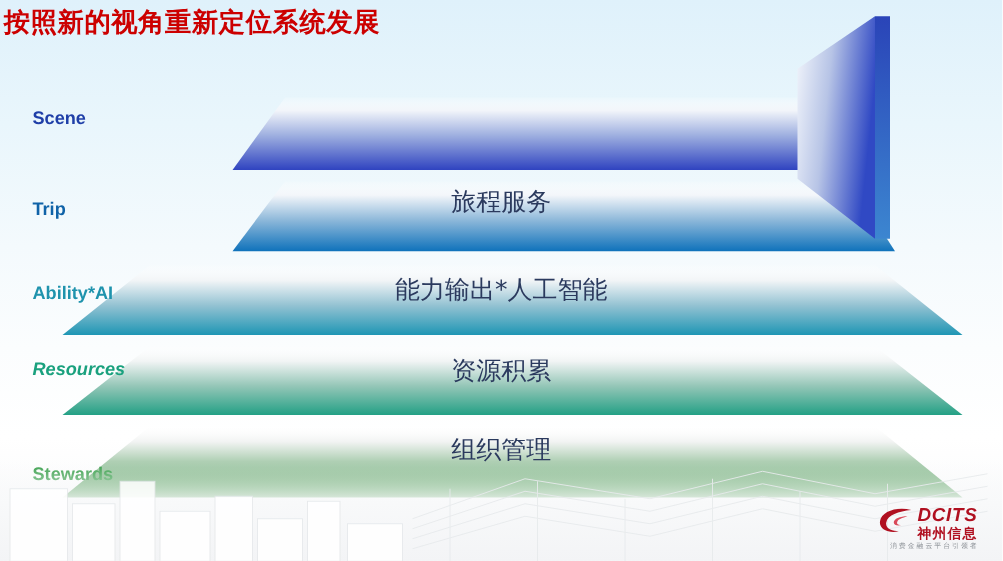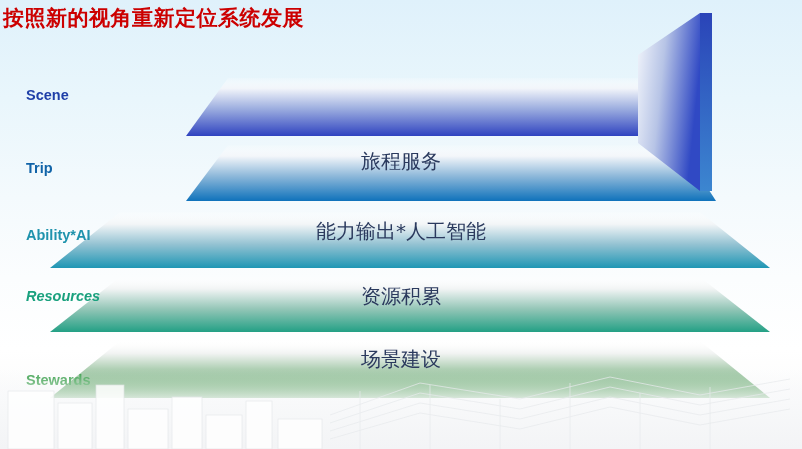--- a/index.html
+++ b/index.html
@@ -151,21 +151,21 @@
         </linearGradient>
       </defs>
       <polygon points="26,47 88,5 88,183 26,135" fill="url(#bladeFace)"></polygon>
       <polygon points="88,5 100,5 100,183 88,183" fill="url(#bladeEdge)"></polygon>
     </svg>
   </div>
 
   <div class="layer-label" style="top:148px;">旅程服务</div>
   <div class="layer-label" style="top:218px;">能力输出*人工智能</div>
   <div class="layer-label" style="top:283px;">资源积累</div>
-  <div class="layer-label" style="top:346px;">场景建设</div>
+  <div class="layer-label" style="top:346px;">组织管理</div>
 
   <div class="side-label" style="top:87px;color:#1f3fa8;text-align:center;">Scene</div>
   <div class="side-label" style="top:160px;color:#1063a8;">Trip</div>
   <div class="side-label" style="top:227px;color:#1f93ad;">Ability*AI</div>
   <div class="side-label" style="top:288px;color:#1aa17e;font-style:italic;">Resources</div>
   <div class="side-label" style="top:372px;color:#2e9a41;">Stewards</div>
 
   <div class="cityscape">
     <svg width="802" height="80" viewBox="0 0 802 80">
       <g fill="#ffffff" stroke="#e3e6e9" stroke-width="0.7" opacity="0.85">
@@ -181,14 +181,25 @@
       <g stroke="#e7eaec" stroke-width="0.8" fill="none" opacity="0.9">
         <path d="M330 46 L420 14 L520 30 L610 8 L700 26 L790 10"></path>
         <path d="M330 54 L420 24 L520 40 L610 18 L700 36 L790 20"></path>
         <path d="M330 62 L420 34 L520 50 L610 28 L700 46 L790 30"></path>
         <path d="M330 70 L420 44 L520 60 L610 38 L700 56 L790 40"></path>
         <path d="M360 80 L360 22 M430 80 L430 16 M500 80 L500 30 M570 80 L570 14 M640 80 L640 24 M710 80 L710 18"></path>
       </g>
     </svg>
   </div>
 
+  <div class="logo">
+    <div class="logo-mark">
+      <svg width="30" height="22" viewBox="0 0 30 22">
+        <path d="M27 2 C16 -1 3 3 2 11 C1 18 10 21 17 19 C12 19 6 17 7 12 C8 6 17 3 27 2 Z" fill="#b01020"></path>
+        <path d="M24 7 C18 7 13 9 13 12 C13 14 16 15 19 14 C16 14 15 13 16 11 C17 9 21 8 24 7 Z" fill="#d94a5a"></path>
+      </svg>
+    </div>
+    <div class="logo-dcits">DCITS</div>
+    <div class="logo-cn">神州信息</div>
+    <div class="logo-tag">消费金融云平台引领者</div>
+  </div>
 
 </div>
 
 </body></html>

